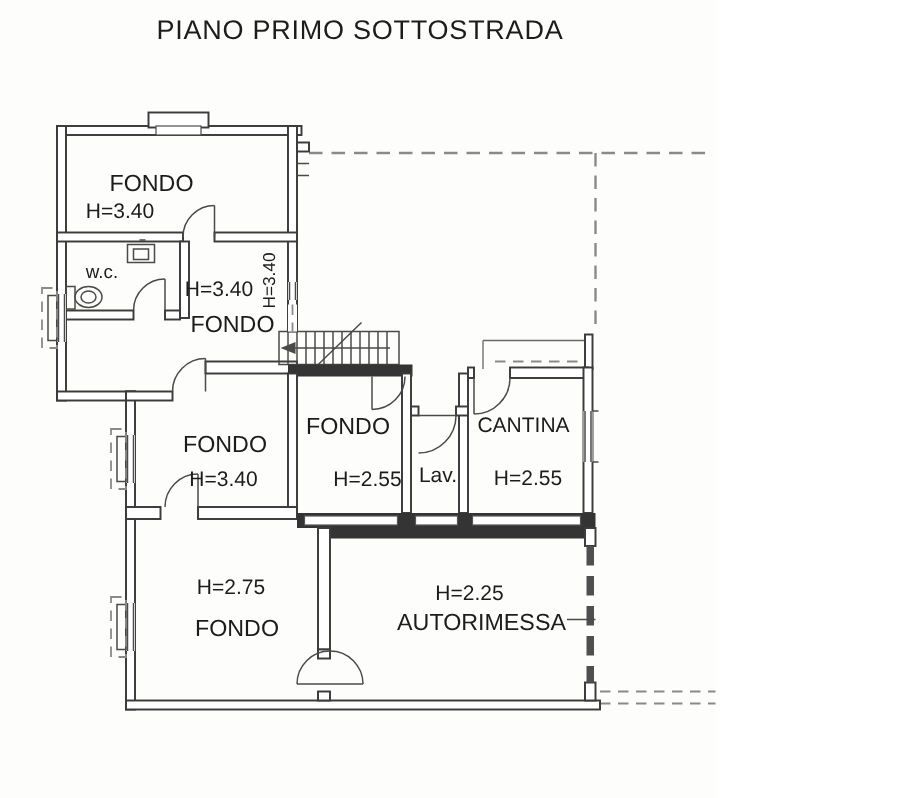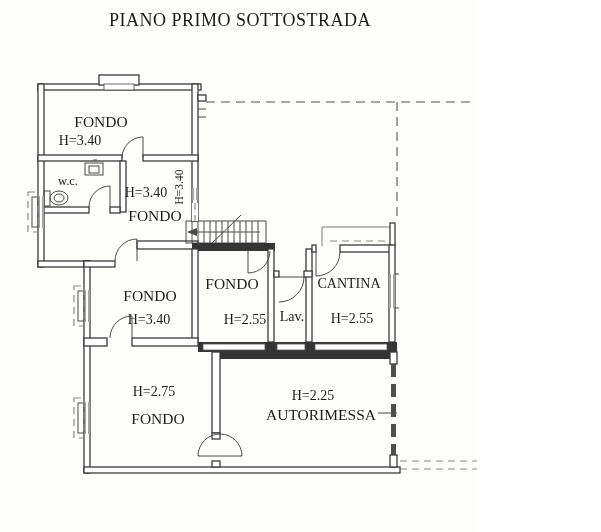--- a/index.html
+++ b/index.html
@@ -1,17 +1,17 @@
 <!DOCTYPE html>
 <html><head>
 <meta charset="utf-8">
 <style>
   html,body{margin:0;padding:0;background:#ffffff;}
   #canvas{position:relative;width:477px;height:532px;background:#fdfdfb;overflow:hidden;
-          font-family:Liberation Serif, serif;}
+          font-family:Liberation Sans, sans-serif;}
   svg{position:absolute;left:0;top:0;}
   .wall{fill:#ffffff;stroke:#3b3b3b;stroke-width:1.3;}
   .solid{fill:#343434;stroke:none;}
   .thin{fill:none;stroke:#4a4a4a;stroke-width:1;}
   .thin2{fill:none;stroke:#6a6a6a;stroke-width:0.9;}
   .dash{fill:none;stroke:#8a8a8a;stroke-width:1.6;stroke-dasharray:9 6;}
   .dash2{fill:none;stroke:#8a8a8a;stroke-width:1.2;stroke-dasharray:7 5;}
   .gdoor{fill:none;stroke:#4f4f4f;stroke-width:5;stroke-dasharray:13 7;}
   .arc{fill:none;stroke:#4a4a4a;stroke-width:1;}
   .lbl{fill:#1c1c1c;}

